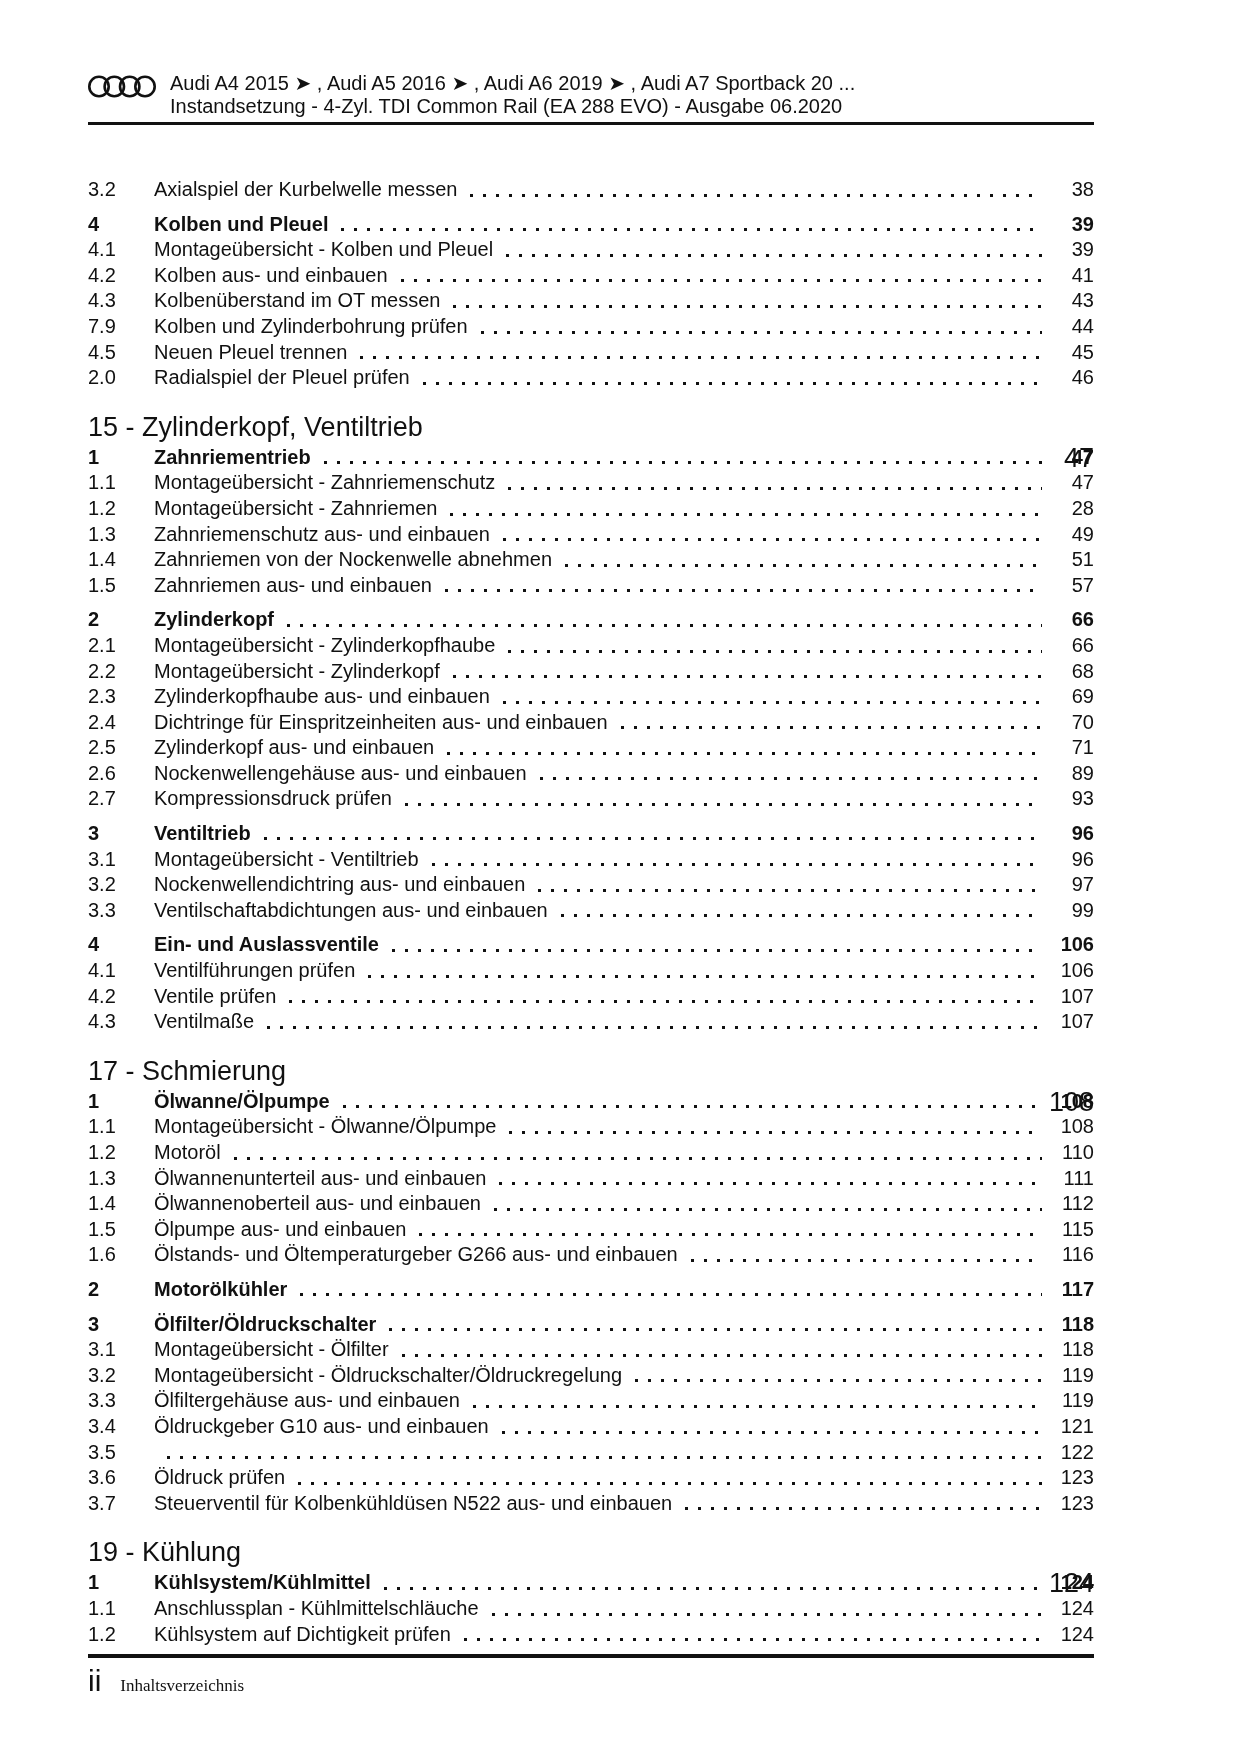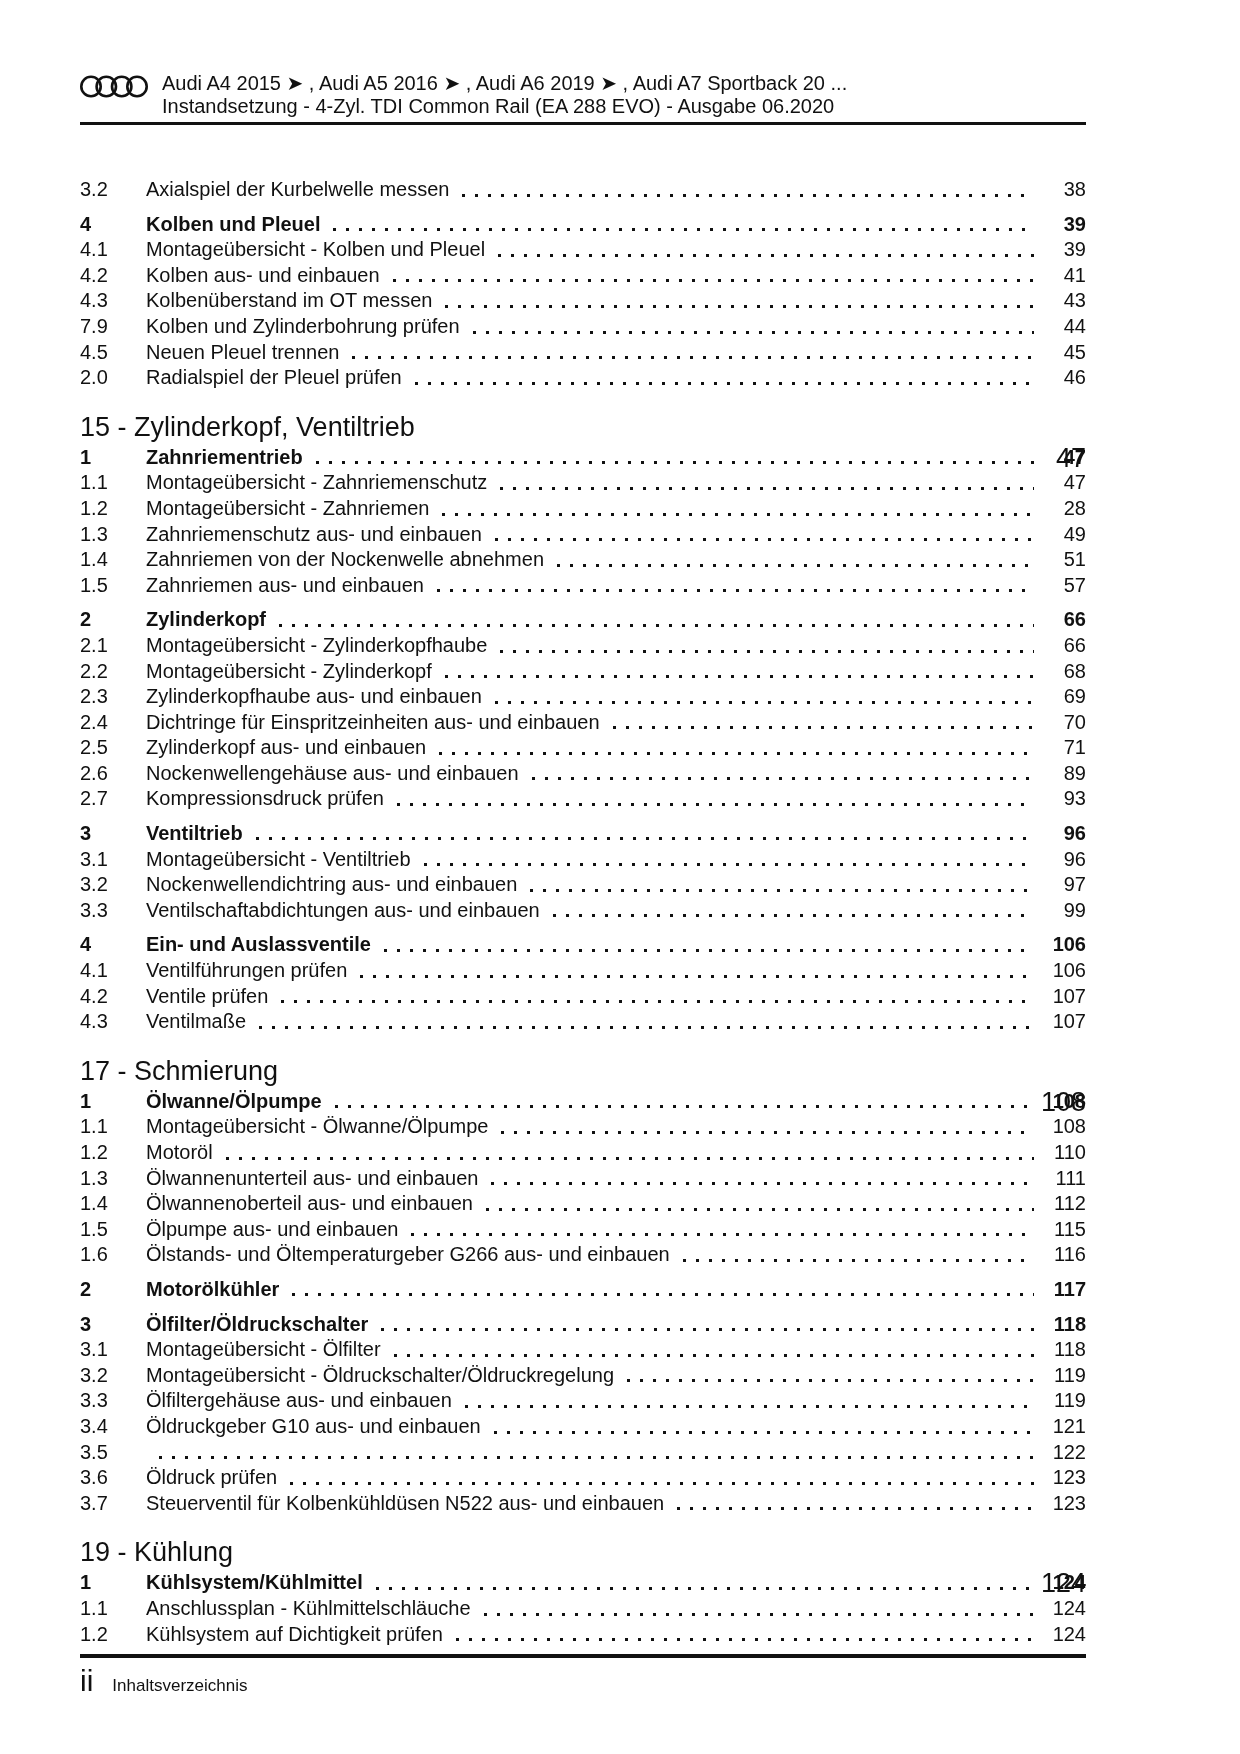--- a/index.html
+++ b/index.html
@@ -4,21 +4,21 @@
 <style>
   html,body { margin:0; padding:0; background:#ffffff; }
   .page {
     position:relative;
     width:1240px; height:1754px;
     background:#ffffff;
     color:#111111;
     font-family:"Liberation Sans","DejaVu Sans",sans-serif;
     overflow:hidden;
   }
-  .content { position:absolute; left:80px; top:0; width:1006px; }
+  .content { position:absolute; left:88px; top:0; width:1006px; }
 
   
   .hdr { margin-top:72px; display:flex; align-items:flex-start; }
   .hdr-logo { flex:0 0 auto; margin-top:2px; margin-right:14px; }
   .hdr-text { font-size:20px; line-height:23px; white-space:nowrap; }
   .hdr-rule { height:3px; background:#111; margin-top:4px; }
 
   
   .toc { margin-top:52px; }
   .toc-row {
@@ -51,21 +51,21 @@
     background-image:repeating-linear-gradient(to right,#111 0px,#111 3.5px,transparent 3.5px,transparent 14px);
     background-size:14px 3.5px;
     background-position:left bottom 7px;
   }
   .toc-row.chapter + .toc-row.section { margin-top:2px; }
 
   
   .ftr-rule { height:3.5px; background:#111; margin-top:7px; }
   .ftr { margin-top:6px; display:flex; align-items:baseline; }
   .ftr-label { font-size:30px; line-height:34px; }
-  .ftr-text { font-size:17px; margin-left:19px; }
+  .ftr-text { font-size:17px; margin-left:19px;font-family:Liberation Serif, serif; }
 </style>
 </head>
 <body>
 
 <div class="page">
   <div class="content">
 
     <div class="hdr">
       <span class="hdr-logo">
         <svg width="68" height="25" viewBox="0 0 68 25" aria-hidden="true">

